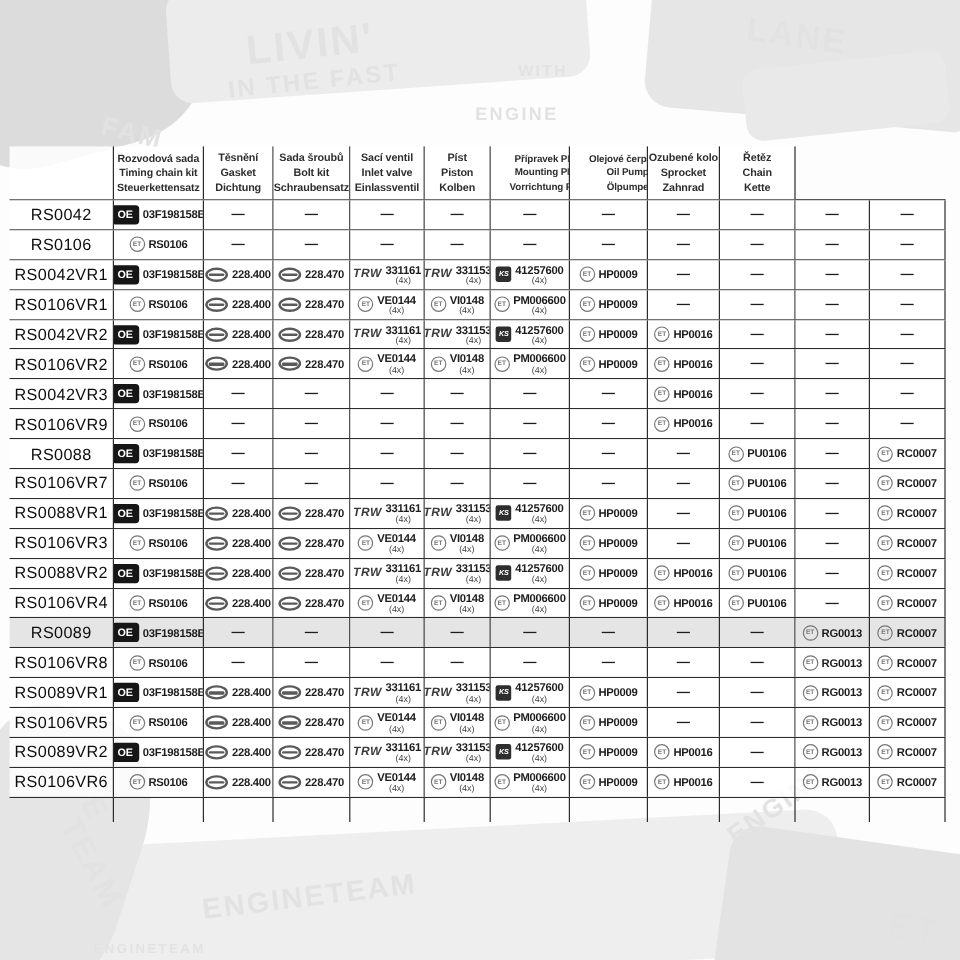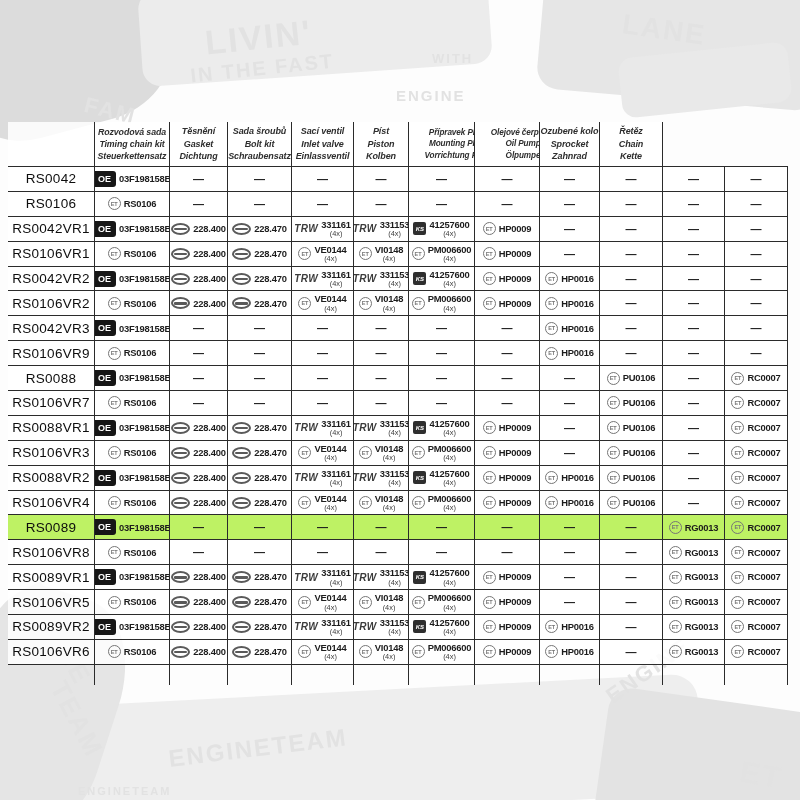--- a/index.html
+++ b/index.html
@@ -27,23 +27,23 @@
   .data-row{height:24.9px;border-bottom:1px solid #2b2b2b;}
   .tail-row{height:20px;}
   .cell{
     box-sizing:border-box;height:100%;
     border-right:1px solid #2b2b2b;
     display:flex;align-items:center;justify-content:center;
     background:rgba(255,255,255,0.85);
     overflow:hidden;
   }
   .tail-row .cell{background:transparent;}
-  .highlight .cell{background:#bef264;}
+  .highlight .cell{background:#e5e5e5;}
   
-  .header-cell{flex-direction:column;line-height:1.4;font-style:italic;}
+  .header-cell{flex-direction:column;line-height:1.4;}
   .header-cell span{
     font-size:9px;font-weight:700;color:#2e2e2e;white-space:nowrap;letter-spacing:-0.1px;
   }
   .hcol-7 span,.hcol-9 span{font-size:8.2px;padding-left:32px;}
   .hcol-1 span,.hcol-4 span{font-size:8.8px;}
   
   .ref-cell span{font-weight:400;font-size:13.5px;color:#0d0d0d;letter-spacing:0.3px;}
   
   .part-cell{gap:3px;}
   .pn{display:flex;flex-direction:column;align-items:center;line-height:1;}

